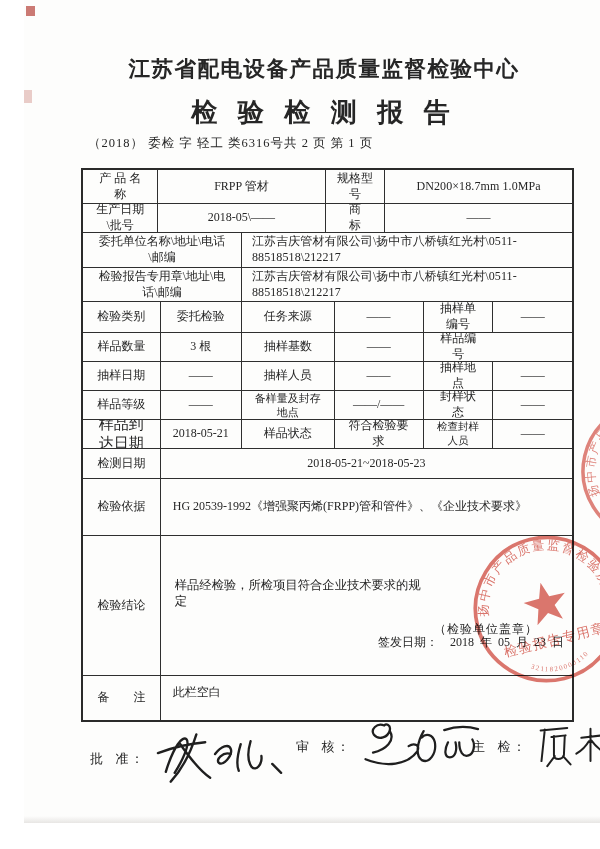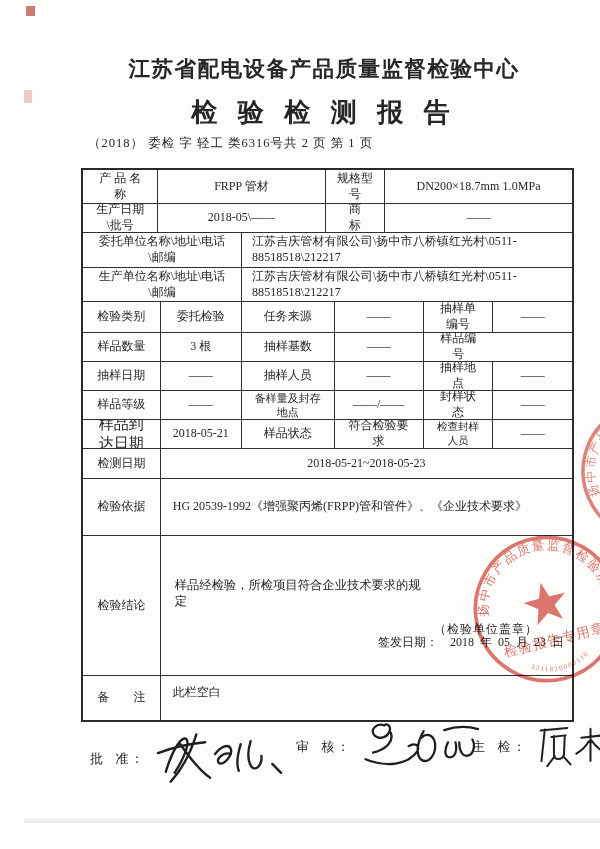--- a/index.html
+++ b/index.html
@@ -79,21 +79,21 @@
       <div class="cell wa3">商　　标</div>
       <div class="cell wa4">——</div>
     </div>
 
     <div class="row" style="height:34px">
       <div class="cell wb1">委托单位名称\地址\电话\邮编</div>
       <div class="cell wb2 left small">江苏吉庆管材有限公司\扬中市八桥镇红光村\0511-88518518\212217</div>
     </div>
 
     <div class="row" style="height:33px">
-      <div class="cell wb1">生产单位名称\地址\电话\邮编</div>
+      <div class="cell wb1">检验报告专用章\地址\电话\邮编</div>
       <div class="cell wb2 left small">江苏吉庆管材有限公司\扬中市八桥镇红光村\0511-88518518\212217</div>
     </div>
 
     <div class="row" style="height:30px">
       <div class="cell wc1">检验类别</div>
       <div class="cell wc2">委托检验</div>
       <div class="cell wc3">任务来源</div>
       <div class="cell wc4">——</div>
       <div class="cell wc5">抽样单编号</div>
       <div class="cell wc6">——</div>

